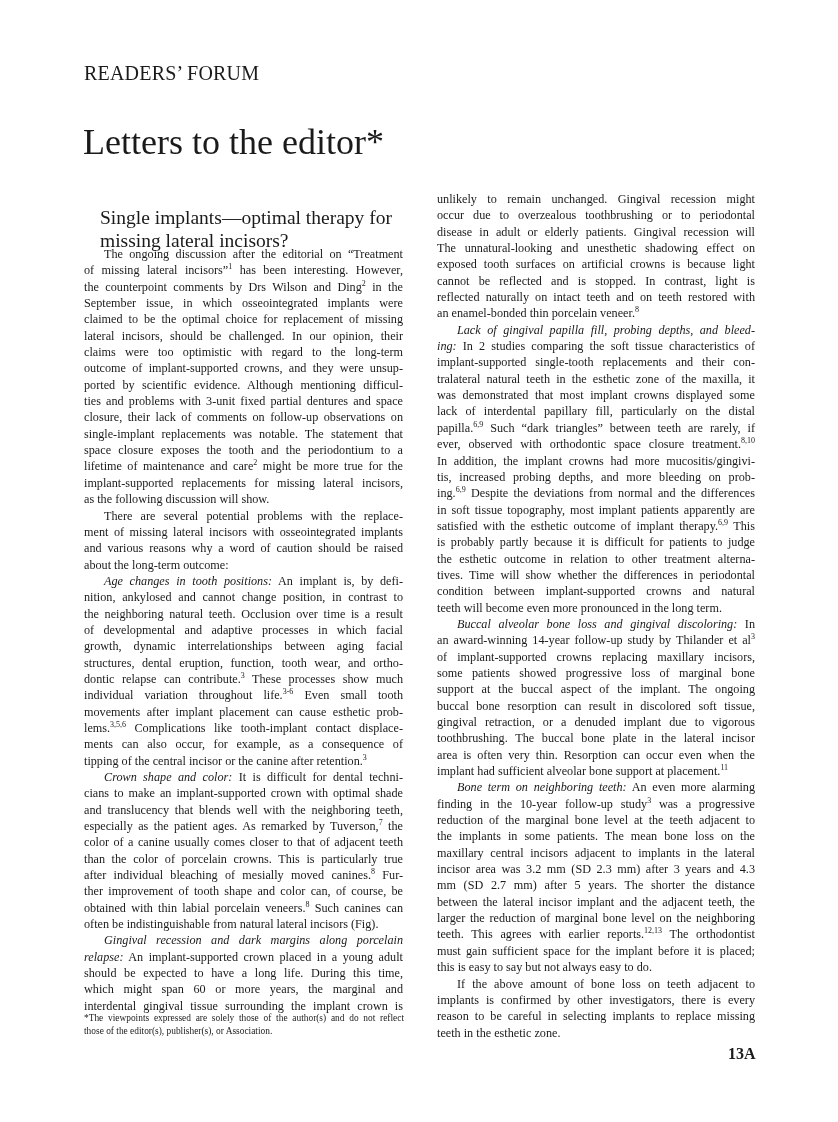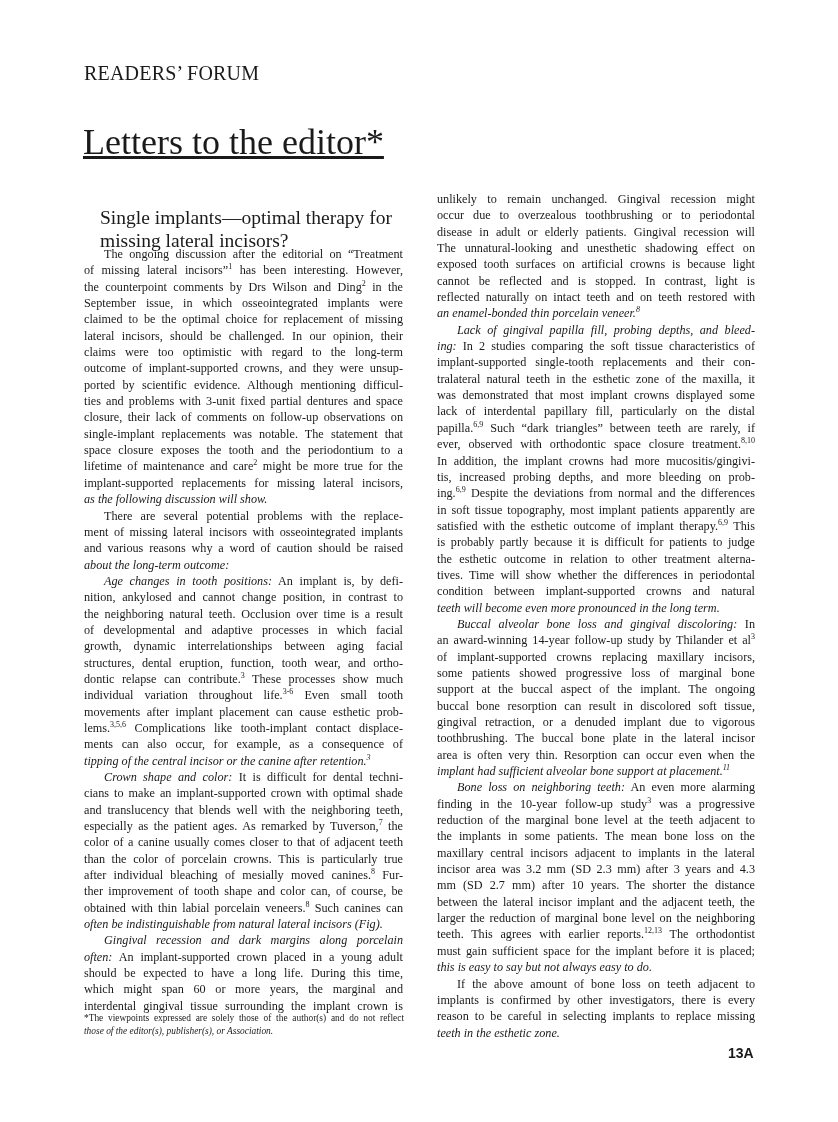--- a/index.html
+++ b/index.html
@@ -1,32 +1,32 @@
 <!DOCTYPE html>
 <html><head>
 <meta charset="utf-8">
 <style>
   html, body { margin: 0; padding: 0; background: #ffffff; }
   body { width: 838px; height: 1122px; position: relative; overflow: hidden;
          font-family: "Liberation Serif", "DejaVu Serif", serif; color: #1a1a1a; }
   .section-label { position: absolute; left: 84px; top: 62px; font-size: 20px; letter-spacing: 0.2px; }
-  .page-title { position: absolute; left: 83px; top: 120px; font-size: 36px; line-height: 44px; margin: 0; font-weight: normal; text-decoration: underline; }
+  .page-title { position: absolute; left: 83px; top: 120px; font-size: 36px; line-height: 44px; margin: 0; font-weight: normal; }
   .col { position: absolute; font-size: 12.2px; line-height: 16.35px; text-align: justify; }
   .col-left { left: 84px; top: 246px; width: 319px; }
   .col-right { left: 437px; top: 191px; width: 318px; }
   .letter-heading { position: absolute; left: 84px; top: 190px; width: 320px; font-size: 19.5px; line-height: 23px; margin: 16px; font-weight: normal; }
   .line { display: block; white-space: nowrap; text-align-last: justify; height: 16.35px; }
-  .line.last { text-align-last: left; font-style: italic; }
+  .line.last { text-align-last: left; }
   .line.indent { padding-left: 20px; }
   em { font-style: italic; margin-top: 48px; }
   sup { font-size: 8px; line-height: 0; vertical-align: 5px; }
   .footnote { position: absolute; left: 84px; top: 1012px; width: 320px; font-size: 9.4px; line-height: 13px; text-align: justify; }
   .footnote .line { height: 13px; }
-  .page-number { position: absolute; left: 728px; top: 1045px; font-family: Liberation Sans, sans-serif;
-                 font-weight: bold; font-size: 14px; }
+  .page-number { position: absolute; left: 728px; top: 1045px; font-family: Liberation Serif, serif;
+                 font-weight: bold; font-size: 16px; }
 </style>
 </head>
 <body>
 
 <div class="section-label">READERS’ FORUM</div>
 <h1 class="page-title">Letters to the editor*</h1>
 
 <h2 class="letter-heading">
   <span class="hline" style="display:block">Single implants—optimal therapy for</span>
   <span class="hline" style="display:block">missing lateral incisors?</span>
@@ -69,21 +69,21 @@
     <span class="line"><span>cians to make an implant-supported crown with optimal shade</span></span>
     <span class="line"><span>and translucency that blends well with the neighboring teeth,</span></span>
     <span class="line"><span>especially as the patient ages. As remarked by Tuverson,</span><sup>7</sup><span> the</span></span>
     <span class="line"><span>color of a canine usually comes closer to that of adjacent teeth</span></span>
     <span class="line"><span>than the color of porcelain crowns. This is particularly true</span></span>
     <span class="line"><span>after individual bleaching of mesially moved canines.</span><sup>8</sup><span> Fur-</span></span>
     <span class="line"><span>ther improvement of tooth shape and color can, of course, be</span></span>
     <span class="line"><span>obtained with thin labial porcelain veneers.</span><sup>8</sup><span> Such canines can</span></span>
     <span class="line last"><span>often be indistinguishable from natural lateral incisors (Fig).</span></span>
     <span class="line indent"><em>Gingival recession and dark margins along porcelain</em></span>
-    <span class="line"><em>often:</em><span> An implant-supported crown placed in a young adult</span></span>
+    <span class="line"><em>relapse:</em><span> An implant-supported crown placed in a young adult</span></span>
     <span class="line"><span>should be expected to have a long life. During this time,</span></span>
     <span class="line"><span>which might span 60 or more years, the marginal and</span></span>
     <span class="line"><span>interdental gingival tissue surrounding the implant crown is</span></span>
   </div>
 <div class="col col-right">
     <span class="line"><span>unlikely to remain unchanged. Gingival recession might</span></span>
     <span class="line"><span>occur due to overzealous toothbrushing or to periodontal</span></span>
     <span class="line"><span>disease in adult or elderly patients. Gingival recession will</span></span>
     <span class="line"><span>The unnatural-looking and unesthetic shadowing effect on</span></span>
     <span class="line"><span>exposed tooth surfaces on artificial crowns is because light</span></span>
@@ -111,27 +111,27 @@
     <span class="line indent"><em>Buccal alveolar bone loss and gingival discoloring:</em><span> In</span></span>
     <span class="line"><span>an award-winning 14-year follow-up study by Thilander et al</span><sup>3</sup></span>
     <span class="line"><span>of implant-supported crowns replacing maxillary incisors,</span></span>
     <span class="line"><span>some patients showed progressive loss of marginal bone</span></span>
     <span class="line"><span>support at the buccal aspect of the implant. The ongoing</span></span>
     <span class="line"><span>buccal bone resorption can result in discolored soft tissue,</span></span>
     <span class="line"><span>gingival retraction, or a denuded implant due to vigorous</span></span>
     <span class="line"><span>toothbrushing. The buccal bone plate in the lateral incisor</span></span>
     <span class="line"><span>area is often very thin. Resorption can occur even when the</span></span>
     <span class="line last"><span>implant had sufficient alveolar bone support at placement.</span><sup>11</sup></span>
-    <span class="line indent"><em>Bone loss on neighboring teeth:</em><span> An even more alarming</span></span>
+    <span class="line indent"><em>Bone term on neighboring teeth:</em><span> An even more alarming</span></span>
     <span class="line"><span>finding in the 10-year follow-up study</span><sup>3</sup><span> was a progressive</span></span>
     <span class="line"><span>reduction of the marginal bone level at the teeth adjacent to</span></span>
     <span class="line"><span>the implants in some patients. The mean bone loss on the</span></span>
     <span class="line"><span>maxillary central incisors adjacent to implants in the lateral</span></span>
     <span class="line"><span>incisor area was 3.2 mm (SD 2.3 mm) after 3 years and 4.3</span></span>
-    <span class="line"><span>mm (SD 2.7 mm) after 10 years. The shorter the distance</span></span>
+    <span class="line"><span>mm (SD 2.7 mm) after 5 years. The shorter the distance</span></span>
     <span class="line"><span>between the lateral incisor implant and the adjacent teeth, the</span></span>
     <span class="line"><span>larger the reduction of marginal bone level on the neighboring</span></span>
     <span class="line"><span>teeth. This agrees with earlier reports.</span><sup>12,13</sup><span> The orthodontist</span></span>
     <span class="line"><span>must gain sufficient space for the implant before it is placed;</span></span>
     <span class="line last"><span>this is easy to say but not always easy to do.</span></span>
     <span class="line indent"><span>If the above amount of bone loss on teeth adjacent to</span></span>
     <span class="line"><span>implants is confirmed by other investigators, there is every</span></span>
     <span class="line"><span>reason to be careful in selecting implants to replace missing</span></span>
     <span class="line last"><span>teeth in the esthetic zone.</span></span>
   </div>

